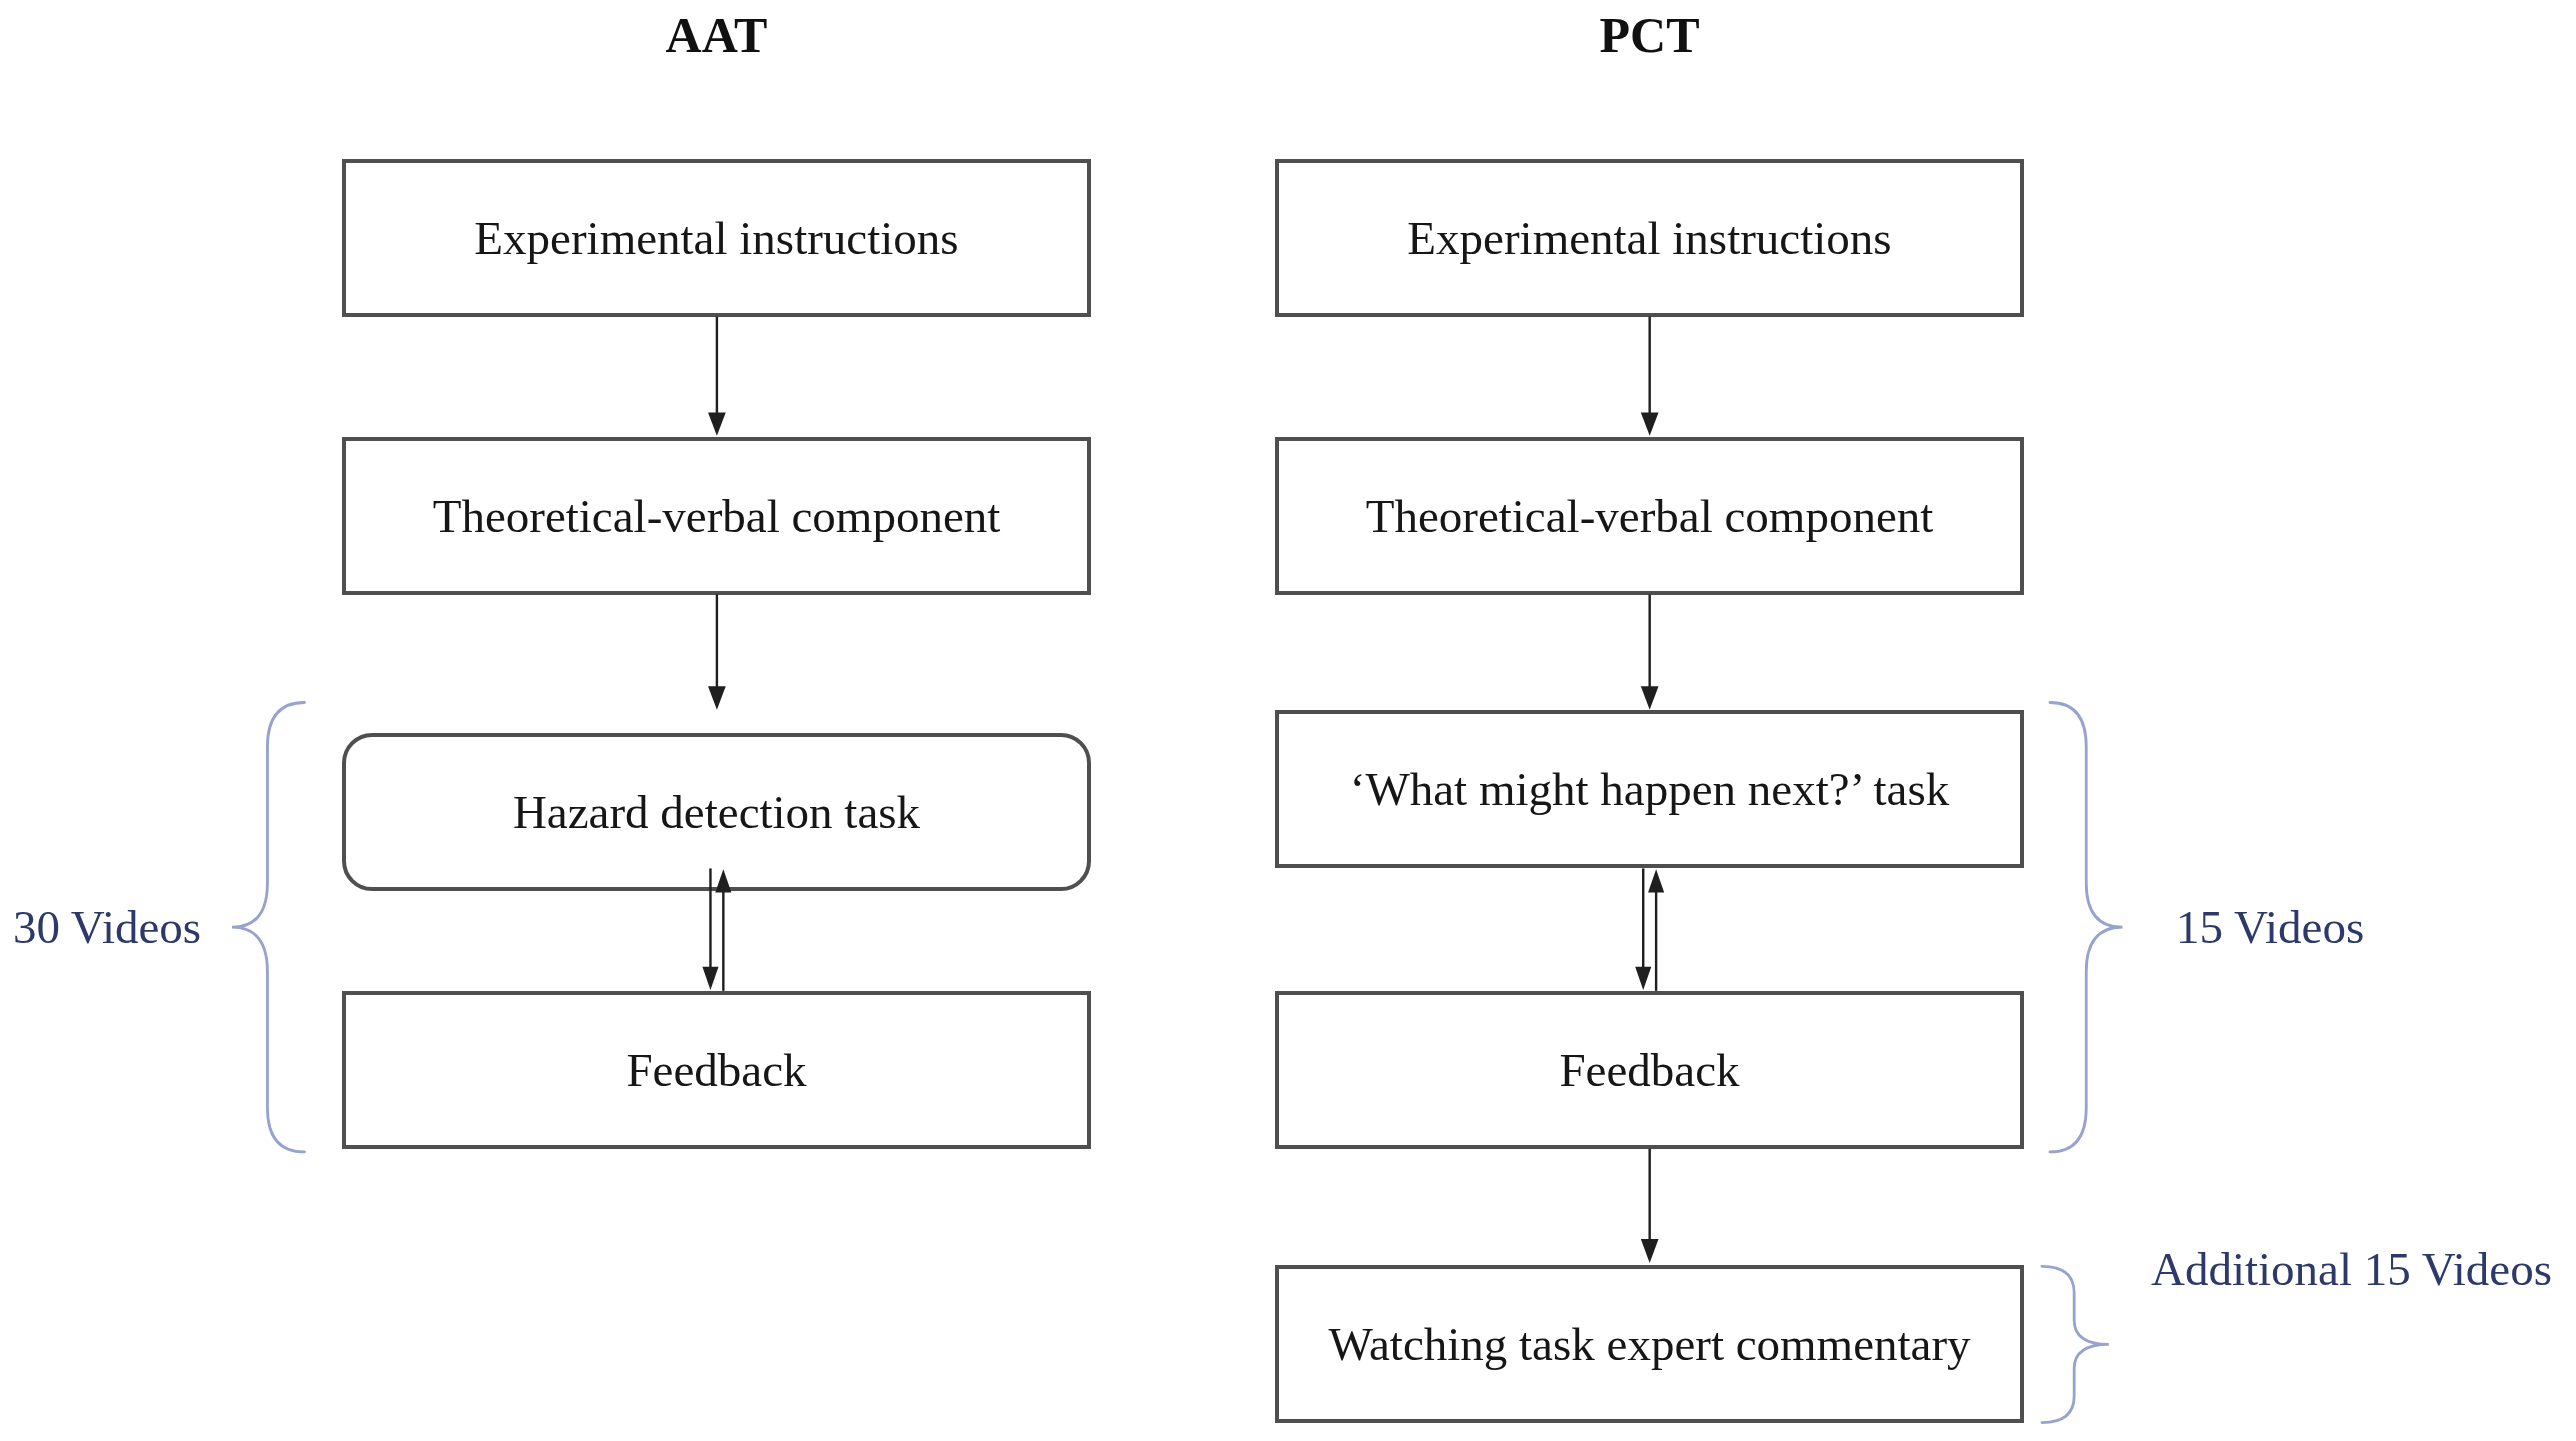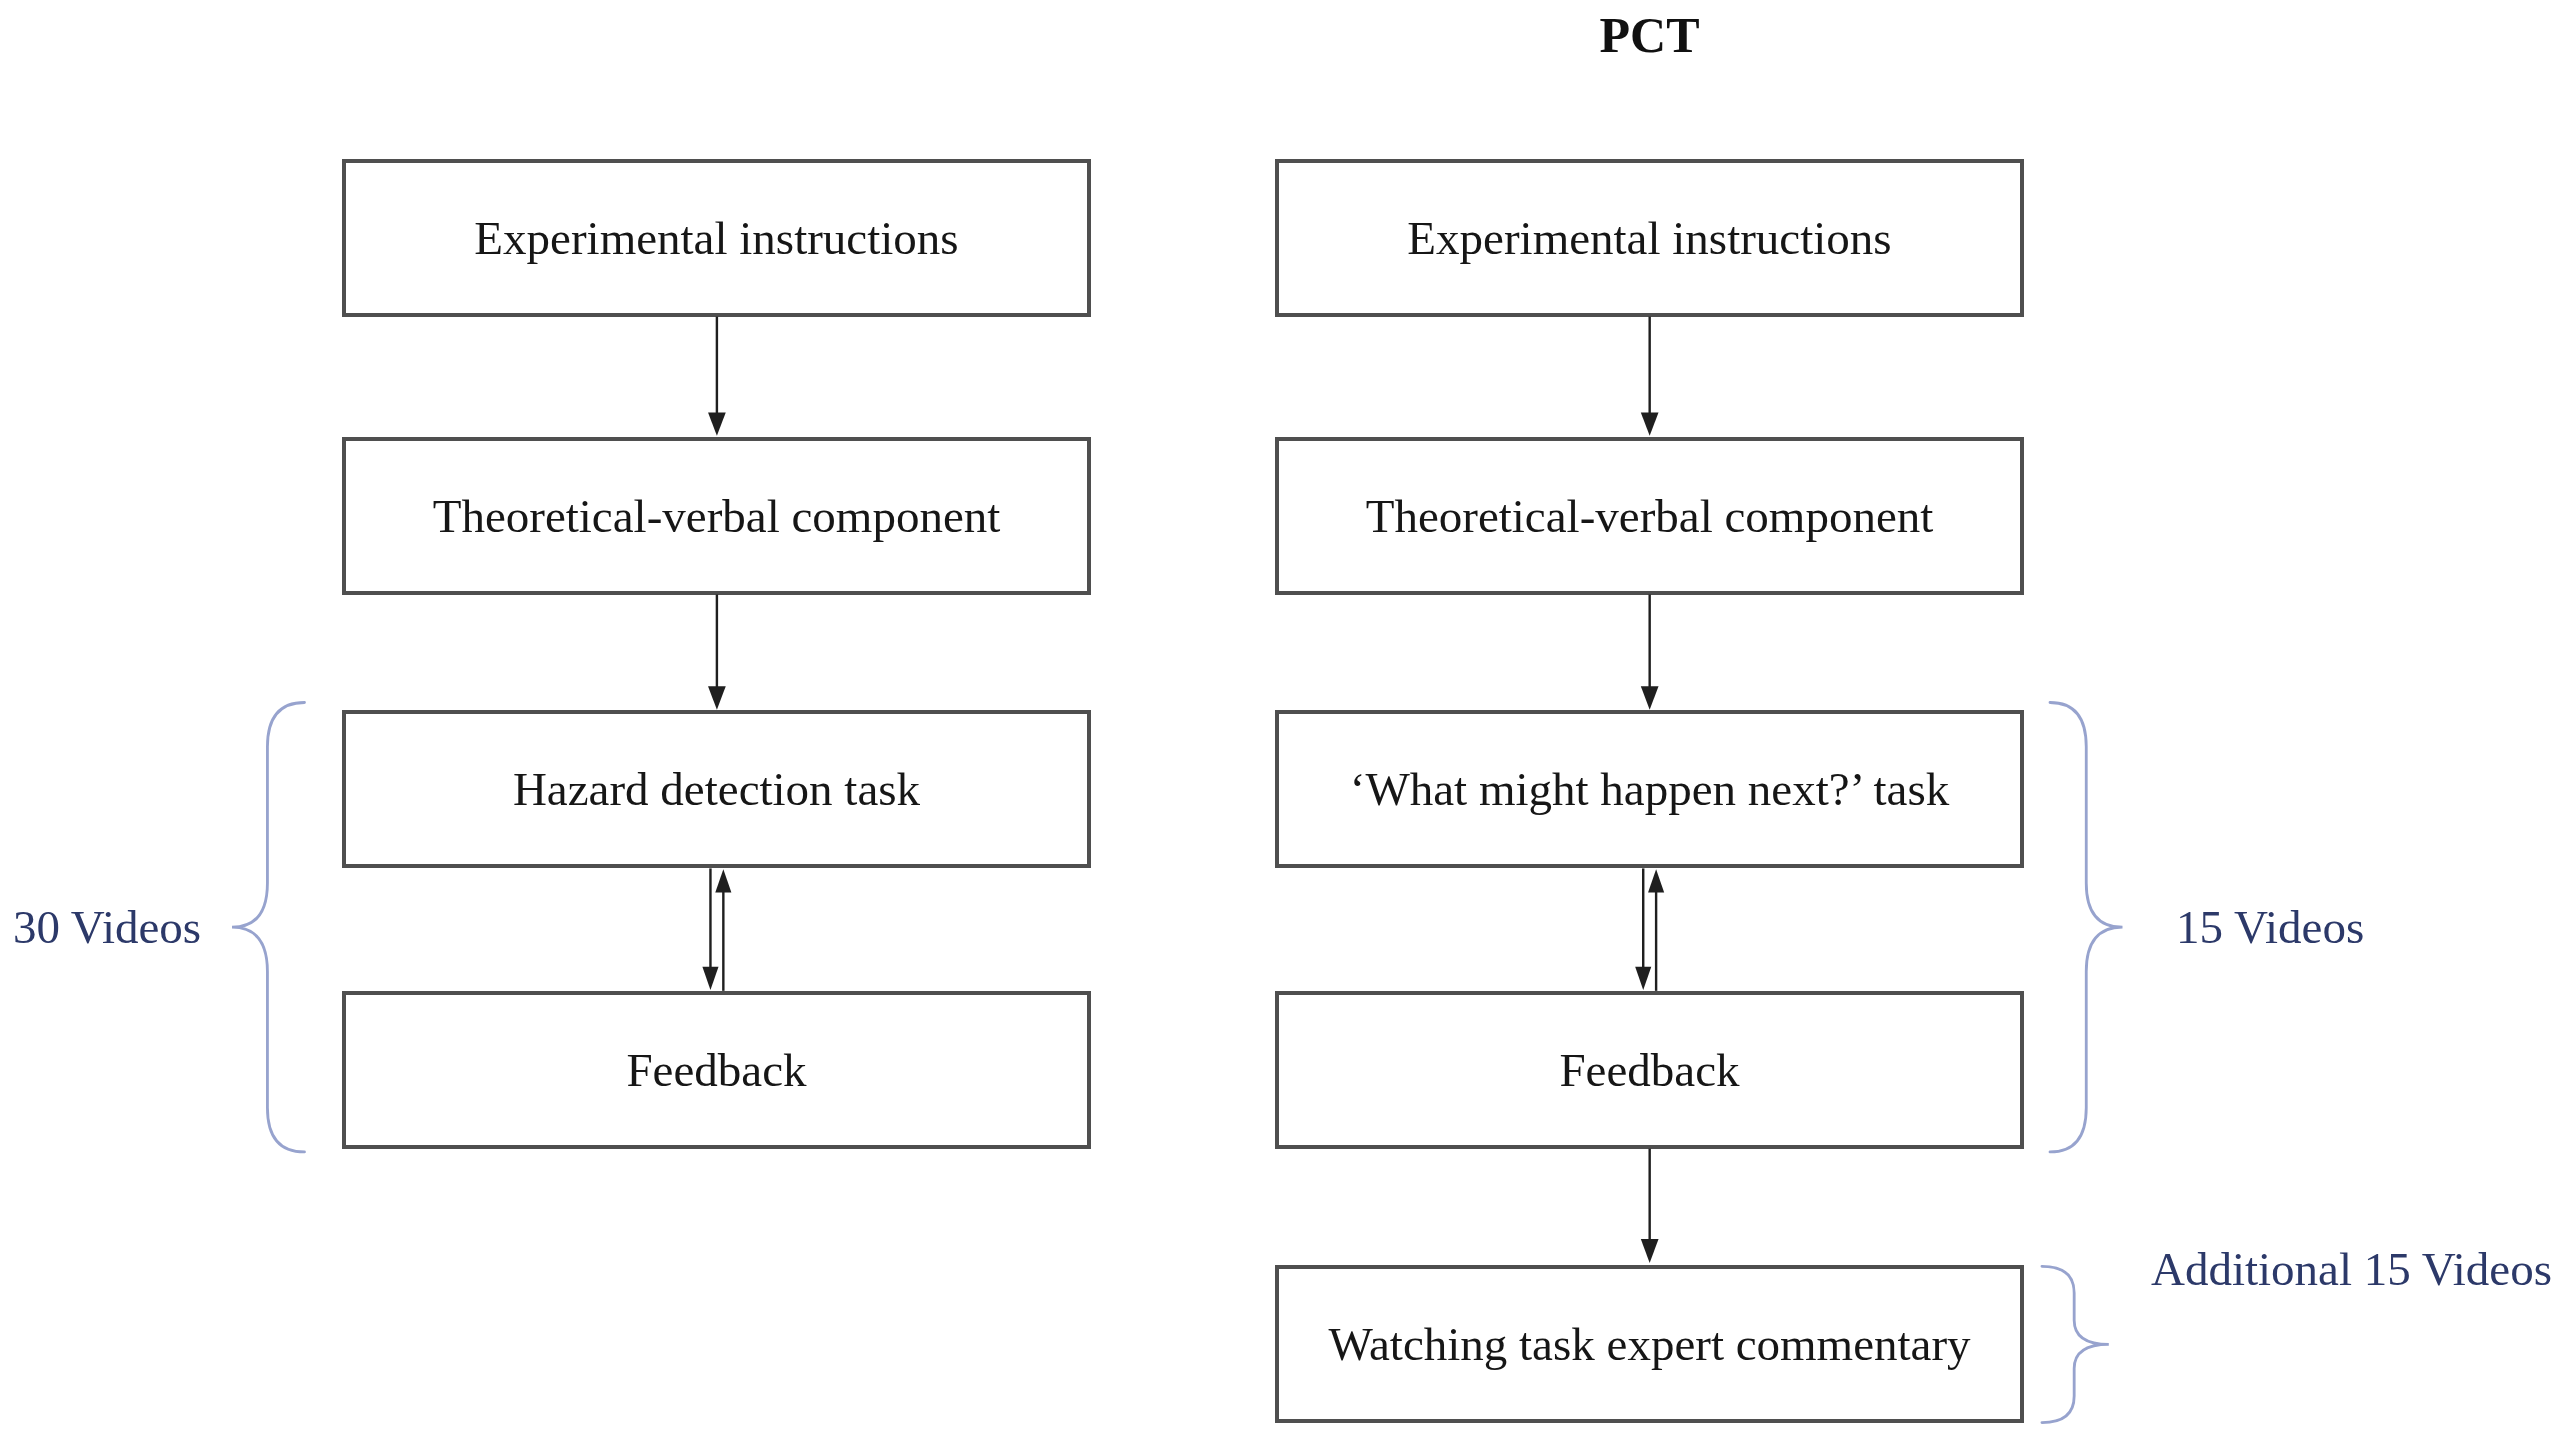--- a/index.html
+++ b/index.html
@@ -59,25 +59,26 @@
   }
   .arrow-line { stroke: var(--arrow-black); stroke-width: 3; fill: none; }
   .arrow-head { fill: var(--arrow-black); stroke: none; }
   .brace { stroke: var(--brace-blue); stroke-width: 3.5; fill: none; stroke-linecap: round; }
 </style>
 </head>
 <body>
 
 <div class="canvas">
 
+  <div class="col-title" style="left:342px;">AAT</div>
   <div class="col-title" style="left:1275px;">PCT</div>
 
   <div class="box" style="left:342px; top:159px;">Experimental instructions</div>
   <div class="box" style="left:342px; top:437px;">Theoretical-verbal component</div>
-  <div class="box" style="left:342px; top:710px;">Hazard detection task</div>
+  <div class="box" style="left:342px; top:733px;border-radius:30px;">Hazard detection task</div>
   <div class="box" style="left:342px; top:991px;">Feedback</div>
 
   <div class="box" style="left:1275px; top:159px;">Experimental instructions</div>
   <div class="box" style="left:1275px; top:437px;">Theoretical-verbal component</div>
   <div class="box" style="left:1275px; top:710px;">‘What might happen next?’ task</div>
   <div class="box" style="left:1275px; top:991px;">Feedback</div>
   <div class="box" style="left:1275px; top:1265px;">Watching task expert commentary</div>
 
   <div class="brace-label" style="left:0; width:214px; top:895px; text-align:center;">30 Videos</div>
   <div class="brace-label" style="left:2148px; top:895px;margin-left:28px;">15 Videos</div>

